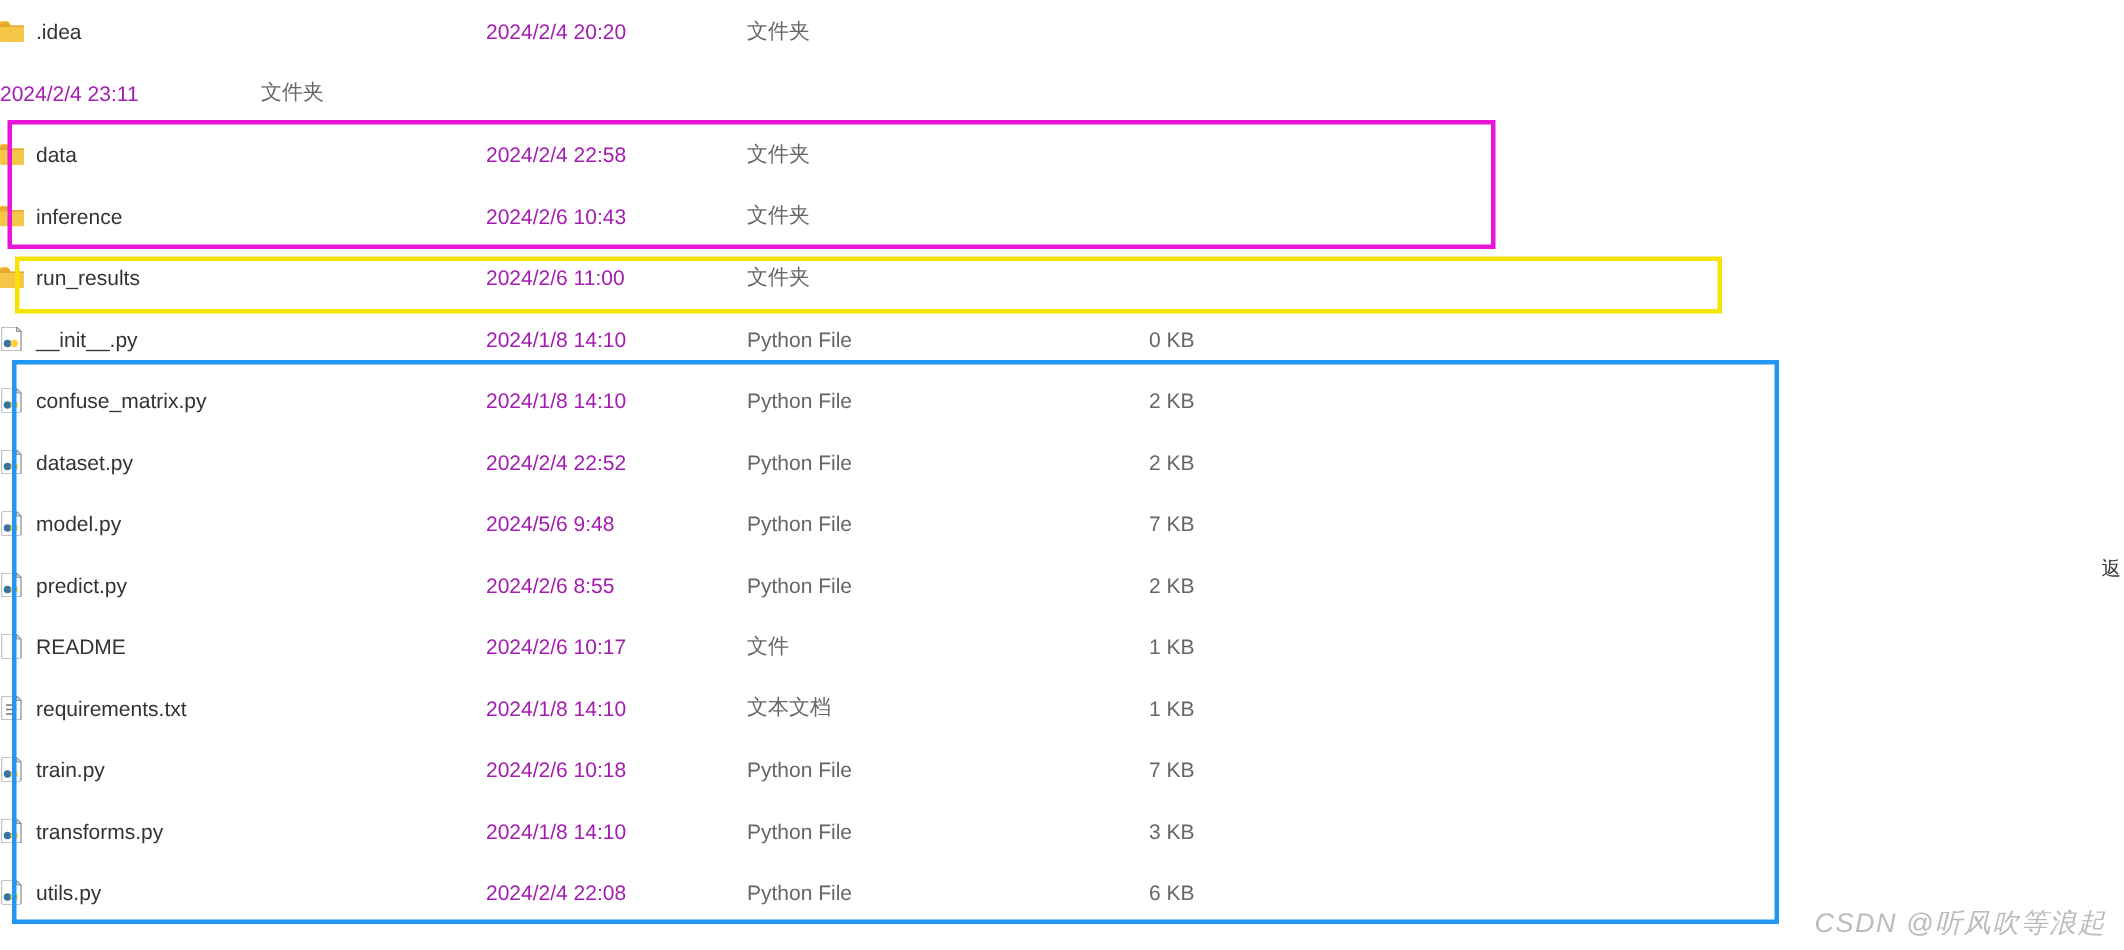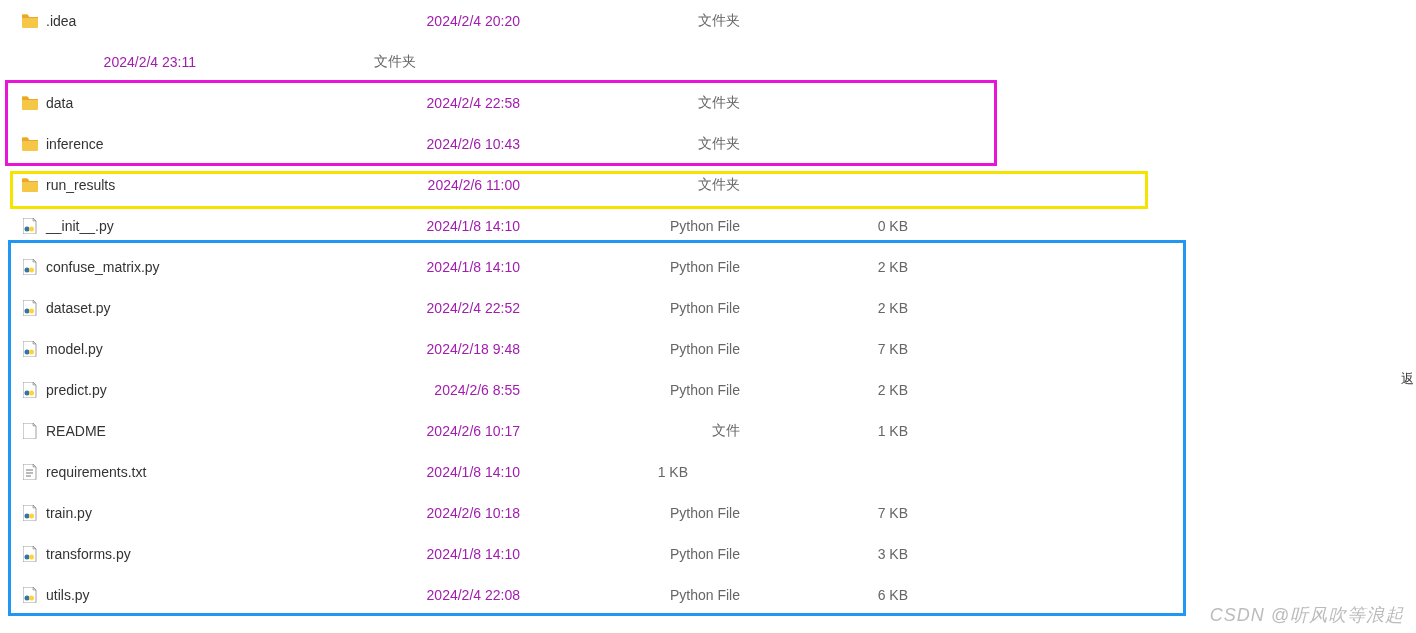--- a/index.html
+++ b/index.html
@@ -12,22 +12,20 @@
       height: 633px;
       position: relative;
     }
     .file-list {
       width: 100%;
     }
     .row {
       display: flex;
       align-items: center;
       height: 41px;
-      padding-left: 22px;
-      text-align: right;
     }
     .col-name {
       display: flex;
       align-items: center;
       width: 324px;
       gap: 8px;
     }
     .col-date {
       width: 174px;
       color: #a21caf;
@@ -206,21 +204,21 @@
         <span class="icon pyfile-icon">
           <svg viewBox="0 0 14 16">
             <path d="M1 0 L10 0 L13 3 L13 15 Q13 16 12 16 L1 16 Q0 16 0 15 L0 1 Q0 0 1 0 Z" fill="#fff" stroke="#888" stroke-width="0.8"></path>
             <path d="M10 0 L10 3 L13 3 Z" fill="#ddd" stroke="#888" stroke-width="0.6"></path>
             <circle cx="4" cy="11" r="2.5" fill="#3572a5"></circle>
             <circle cx="8.5" cy="11" r="2.5" fill="#ffd43b"></circle>
           </svg>
         </span>
         <span class="name-text">model.py</span>
       </div>
-      <div class="col-date">2024/2/18 9:48</div>
+      <div class="col-date">2024/5/6 9:48</div>
       <div class="col-type">Python File</div>
       <div class="col-size">7 KB</div>
     </div>
     <div class="row">
       <div class="col-name">
         <span class="icon pyfile-icon">
           <svg viewBox="0 0 14 16">
             <path d="M1 0 L10 0 L13 3 L13 15 Q13 16 12 16 L1 16 Q0 16 0 15 L0 1 Q0 0 1 0 Z" fill="#fff" stroke="#888" stroke-width="0.8"></path>
             <path d="M10 0 L10 3 L13 3 Z" fill="#ddd" stroke="#888" stroke-width="0.6"></path>
             <circle cx="4" cy="11" r="2.5" fill="#3572a5"></circle>
@@ -254,20 +252,21 @@
             <path d="M1 0 L10 0 L13 3 L13 15 Q13 16 12 16 L1 16 Q0 16 0 15 L0 1 Q0 0 1 0 Z" fill="#fff" stroke="#888" stroke-width="0.8"></path>
             <path d="M10 0 L10 3 L13 3 Z" fill="#ddd" stroke="#888" stroke-width="0.6"></path>
             <line x1="3" y1="6" x2="10" y2="6" stroke="#777" stroke-width="1"></line>
             <line x1="3" y1="9" x2="10" y2="9" stroke="#777" stroke-width="1"></line>
             <line x1="3" y1="12" x2="8" y2="12" stroke="#777" stroke-width="1"></line>
           </svg>
         </span>
         <span class="name-text">requirements.txt</span>
       </div>
       <div class="col-date">2024/1/8 14:10</div>
+      <div class="col-type">文本文档</div>
       <div class="col-size">1 KB</div>
     </div>
     <div class="row">
       <div class="col-name">
         <span class="icon pyfile-icon">
           <svg viewBox="0 0 14 16">
             <path d="M1 0 L10 0 L13 3 L13 15 Q13 16 12 16 L1 16 Q0 16 0 15 L0 1 Q0 0 1 0 Z" fill="#fff" stroke="#888" stroke-width="0.8"></path>
             <path d="M10 0 L10 3 L13 3 Z" fill="#ddd" stroke="#888" stroke-width="0.6"></path>
             <circle cx="4" cy="11" r="2.5" fill="#3572a5"></circle>
             <circle cx="8.5" cy="11" r="2.5" fill="#ffd43b"></circle>

